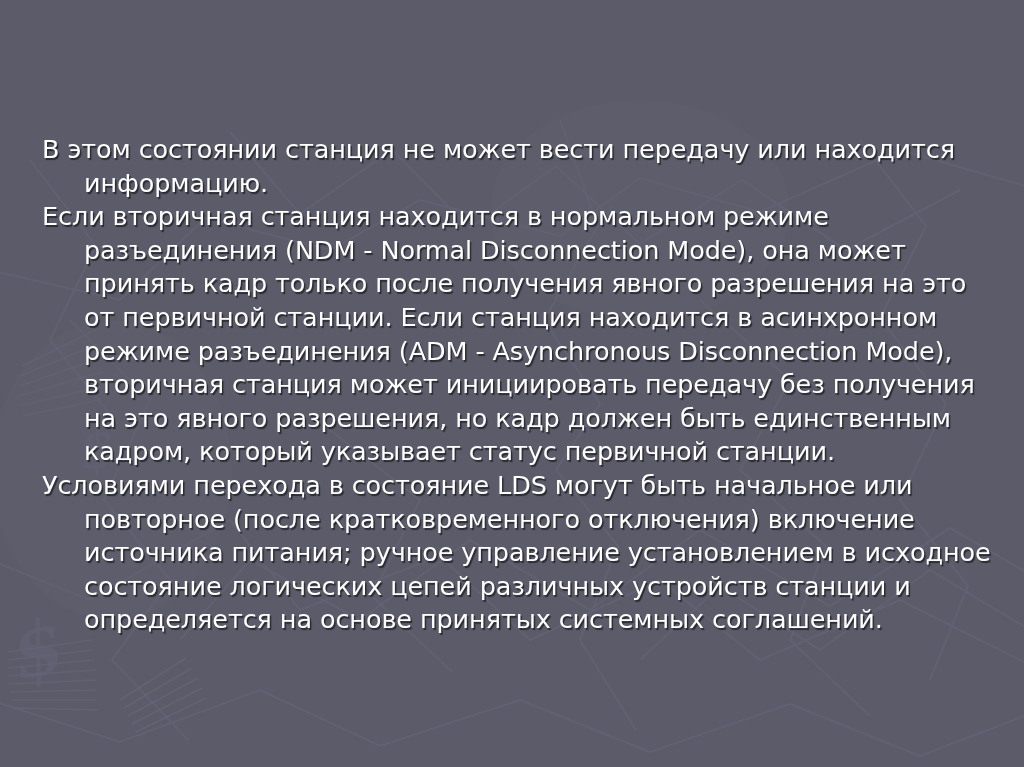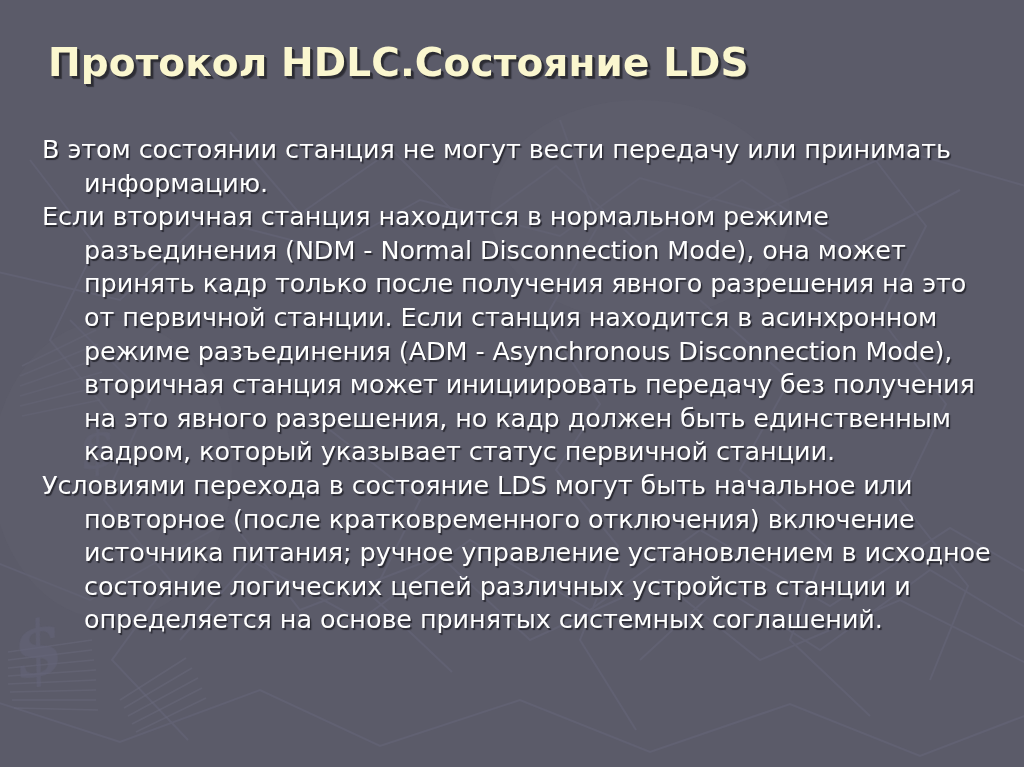--- a/index.html
+++ b/index.html
@@ -116,23 +116,20 @@
       <text x="18" y="680" font-family="DejaVu Serif, serif" font-size="74" font-weight="bold" font-style="italic" transform="rotate(-12 18 680)">$</text>
       <text x="82" y="470" font-family="DejaVu Serif, serif" font-size="54" font-weight="bold" font-style="italic" transform="rotate(-10 82 470)">$</text>
     </g>
 
     <g fill="#62626f" opacity="0.35">
       <ellipse cx="112" cy="470" rx="120" ry="150"></ellipse>
       <ellipse cx="640" cy="210" rx="150" ry="110"></ellipse>
     </g>
   </svg>
 
-  <div id="title-block">
-    <h1 id="slide-title">Протокол HDLC.Состояние LDS</h1>
-  </div>
 
   <div id="body-block">
-    <p class="para">В этом состоянии станция не могут вести передачу или принимать информацию.</p>
+    <p class="para">В этом состоянии станция не может вести передачу или находится информацию.</p>
     <p class="para">Если вторичная станция находится в нормальном режиме разъединения (NDM - Normal Disconnection Mode), она может принять кадр только после получения явного разрешения на это от первичной станции. Если станция находится в асинхронном режиме разъединения (ADM - Asynchronous Disconnection Mode), вторичная станция может инициировать передачу без получения на это явного разрешения, но кадр должен быть единственным кадром, который указывает статус первичной станции.</p>
     <p class="para">Условиями перехода в состояние LDS могут быть начальное или повторное (после кратковременного отключения) включение источника питания; ручное управление установлением в исходное состояние логических цепей различных устройств станции и определяется на основе принятых системных соглашений.</p>
   </div>
 
 </div>
 
 </body></html>

